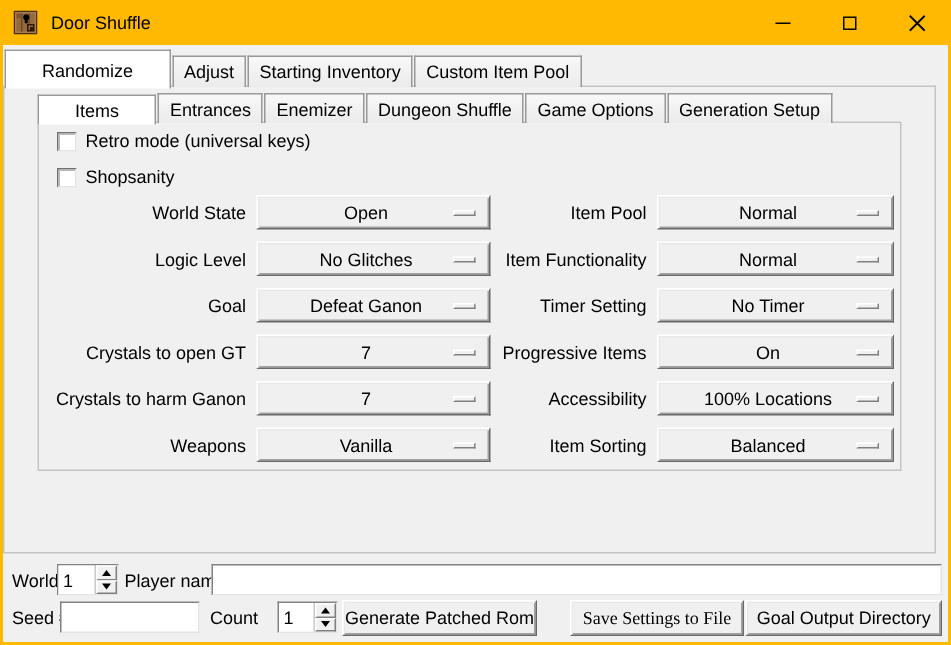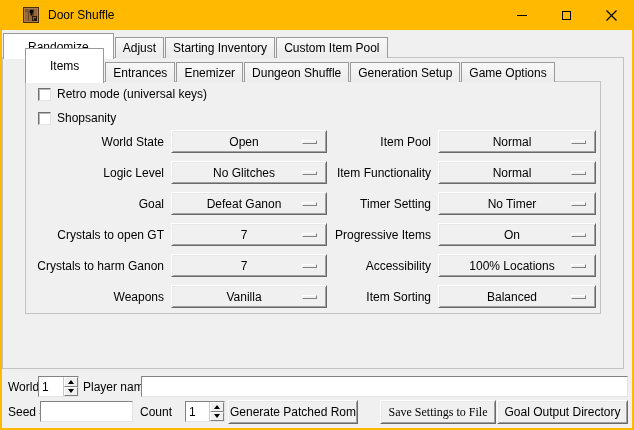--- a/index.html
+++ b/index.html
@@ -5,21 +5,21 @@
   * { box-sizing: border-box; }
   html,body { margin:0; padding:0; background:#555; }
   .window {
     position:relative; width:634px; height:430px;
     font-family:"Liberation Sans", sans-serif; font-size:12px; color:#000;
     display:flex; flex-direction:column;
   }
   
   .titlebar {
     height:30px; background:#ffb900; display:flex; align-items:center;
-    flex:0 0 30px; padding-left:23px;
+    flex:0 0 30px; padding-left:9px;
   }
   .app-icon { width:16px; height:16px; flex:0 0 16px; }
   .title-text { margin-left:9px; font-size:12px; color:#000; }
   .caption-buttons { margin-left:auto; display:flex; height:30px; }
   .cap-btn { width:45px; height:30px; display:flex; align-items:center; justify-content:center; }
   .glyph-min { width:10px; height:1px; background:#000; }
   .glyph-max { width:9px; height:9px; border:1px solid #000; }
   
   .body {
     flex:1; position:relative; background:#f0f0f0;
@@ -33,21 +33,21 @@
     height:21px; padding:0 7px; margin-right:1px;
     border:1px solid #999; border-bottom:none;
     background:linear-gradient(#f8f8f8,#ebebeb);
     display:flex; align-items:center; white-space:nowrap;
   }
   .tabs-inner .tab { height:20px; }
   .tab.selected {
     height:26px; background:#fff; position:relative; z-index:4;
     margin-bottom:-1px; padding:0 24px;
   }
-  .tabs-inner .tab.selected { height:35px; }
+  .tabs-inner .tab.selected { height:20px; }
   
   .outer-pane {
     position:absolute; left:0; top:27px; width:622px; height:312px;
     border:1px solid #c3c3c3; background:#f0f0f0;
   }
   .inner-pane {
     position:absolute; left:23px; top:51px; width:576px; height:233px;
     border:1px solid #c3c3c3; background:#f0f0f0; z-index:2;
   }
   
@@ -164,24 +164,24 @@
       <div class="tab">
           <span>Entrances</span>
         </div>
       <div class="tab">
           <span>Enemizer</span>
         </div>
       <div class="tab">
           <span>Dungeon Shuffle</span>
         </div>
       <div class="tab">
+          <span>Game Options</span>
+        </div>
+      <div class="tab">
           <span>Generation Setup</span>
-        </div>
-      <div class="tab">
-          <span>Game Options</span>
         </div>
     </div>
 
     <div class="inner-pane">
 
       <div class="check-row r2">
         <div class="checkbox"></div>
         <span class="check-label">Shopsanity</span>
       </div>
       <div class="check-row r1">

